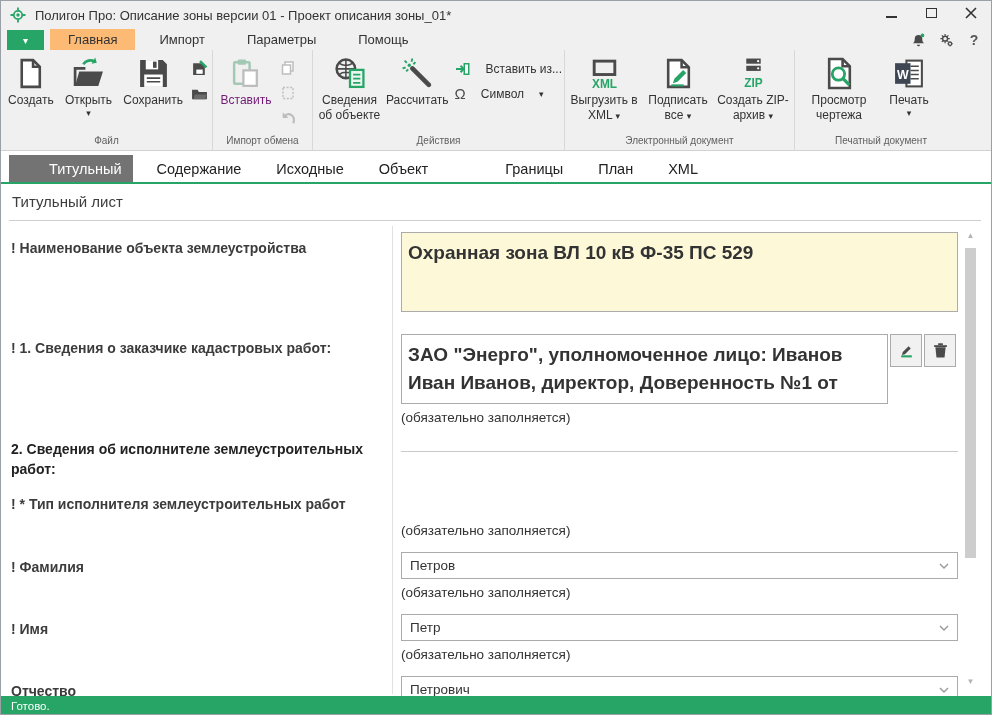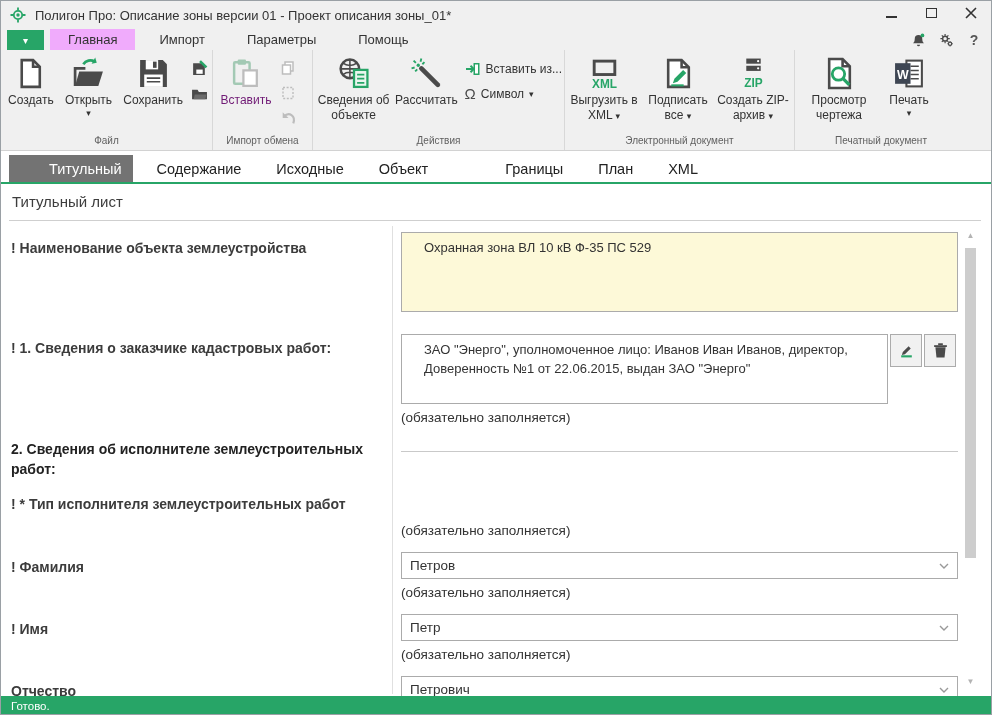--- a/index.html
+++ b/index.html
@@ -17,40 +17,40 @@
   .title-text { font-size:13px; color:#333; white-space:nowrap; }
   .win-controls { position:absolute; right:6px; top:3px; display:flex; gap:12px; }
   .wc { width:28px; height:18px; display:flex; align-items:center; justify-content:center; cursor:default; }
   .min-glyph { width:11px; height:2px; background:#333; margin-top:8px; }
   .max-glyph { width:11px; height:10px; border:1.5px solid #333; }
 
   
   .menurow { left:0; top:28px; width:100%; height:21px; display:flex; align-items:stretch; }
   .menu-btn { margin:1px 0 0 6px; width:37px; background:#27a567; color:#fff; display:flex; align-items:center; justify-content:center; font-size:10px; }
   .rtab { padding:0 18px; font-size:13px; color:#333; display:flex; align-items:center; margin-left:6px; }
-  .rtab.active { background:#f0abfc; }
+  .rtab.active { background:#fdba74; }
   .top-icons { position:absolute; right:8px; top:2px; display:flex; align-items:center; gap:10px; }
   .ti { width:18px; height:18px; display:flex; align-items:center; justify-content:center; }
   .help-glyph { font-size:14px; color:#555; font-weight:bold; }
 
   
   .ribbon { left:0; top:49px; width:100%; height:101px; display:flex; background:#f0f0f0; border-bottom:1px solid #d2d2d2; }
   .rgroup { display:flex; flex-direction:column; border-right:1px solid #d8d8d8; padding:2px 2px 0 2px; }
   .rgroup-label { text-align:center; font-size:10px; color:#5f5f5f; padding:2px 4px 4px; margin-top:auto; }
   .rbtns { display:flex; align-items:flex-start; }
   .rbtn { display:flex; flex-direction:column; align-items:center; text-align:center; padding:3px 2px 0; cursor:default; }
   .ricon { height:37px; display:flex; align-items:center; justify-content:center; }
   .rlabel { font-size:12px; color:#333; line-height:1.22; margin-top:1px; }
   .rlabel .dd { font-size:9px; color:#333; }
   .dd-below { font-size:9px; color:#333; line-height:1; margin-top:1px; }
   .rbtn.disabled .rlabel { color:#701a75; }
   .small-col { display:flex; flex-direction:column; gap:3px; padding-top:5px; }
   .sbtn { width:22px; height:22px; display:flex; align-items:center; justify-content:center; }
   .action-col { display:flex; flex-direction:column; gap:9px; padding:9px 0 0 4px; align-items:flex-start; }
-  .text-btn { display:flex; align-items:center; gap:5px; font-size:12px; color:#333; white-space:nowrap; }
+  .text-btn { display:flex; align-items:center; gap:15px; font-size:12px; color:#333; white-space:nowrap; }
   .omega-glyph { font-size:15px; color:#4a4a4a; line-height:1; }
 
   
   .main-bg { left:0; top:150px; width:100%; height:545px; background:#fff; }
 
   
   .doctabs { left:8px; top:154px; height:27px; display:flex; align-items:stretch; }
   .dtab { display:flex; align-items:center; padding:0 11px; margin-right:13px; font-size:14.5px; color:#222; }
   .dtab.active { background:#737373; color:#fff;padding-left:40px; }
   .dtab.gap-before { margin-left:42px; }
@@ -59,21 +59,21 @@
   
   .page-heading { left:11px; top:192px; font-size:15px; color:#3d3d3d; }
   .hline1 { left:8px; top:219px; width:972px; height:1px; background:#cfcfcf; }
   .col-vline { left:391px; top:225px; width:1px; height:468px; background:#e0e0e0; }
   .flabel { left:10px; width:372px; font-size:14px; color:#3c3c3c; line-height:1.35;font-weight:bold; }
   .fnote { left:400px; font-size:13.5px; color:#333; }
   .section-heading { left:10px; top:438px; width:368px; font-size:14px; font-weight:bold; color:#222; line-height:1.45; }
   .hline2 { left:400px; top:450px; width:557px; height:1px; background:#c9c9c9; }
 
   textarea.fld { resize:none; border:1px solid #ababab; font-family:"Liberation Sans",sans-serif;
-    font-size:13px; color:#333; padding:6px 22px; outline:none; line-height:1.45; }
+    font-size:19px; color:#333; padding:6px 6px; outline:none; line-height:1.45;font-weight:bold; }
   .ybox { left:400px; top:231px; width:557px; height:80px; background:#fdf9d8; }
   .custbox { left:400px; top:333px; width:487px; height:70px; background:#fff; }
 
   .sq-btn { width:32px; height:33px; background:#f1f1f1; border:1px solid #ababab;
     display:flex; align-items:center; justify-content:center; cursor:default; }
 
   .combo { height:27px; width:557px; left:400px; background:#fff; border:1px solid #ababab;
     display:flex; align-items:center; padding:0 8px; font-size:13.5px; color:#333; cursor:default; }
   .combo.selected { background:#f0f0f0; }
   .combo .chev { margin-left:auto; display:flex; }

